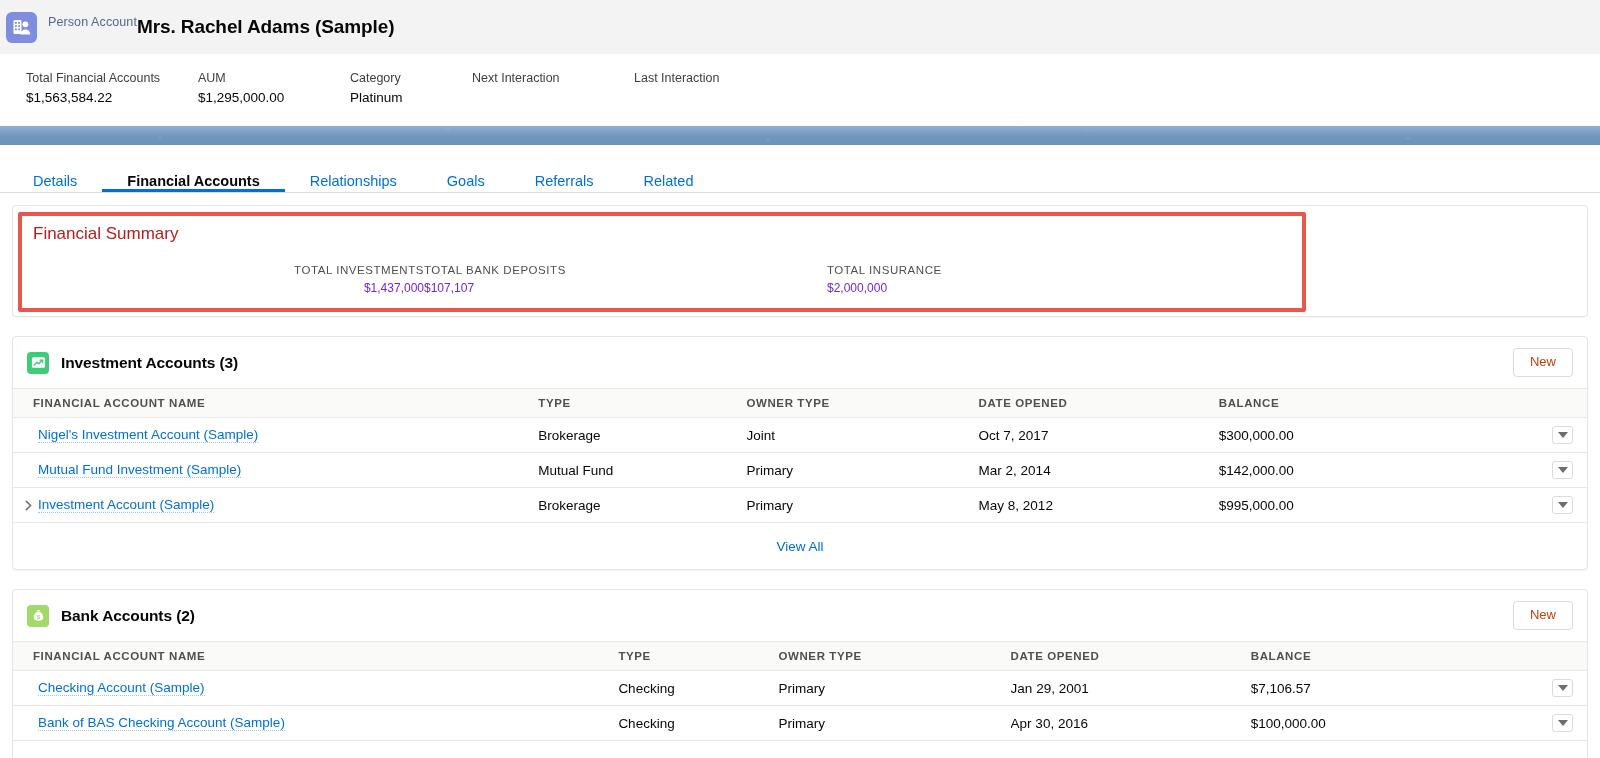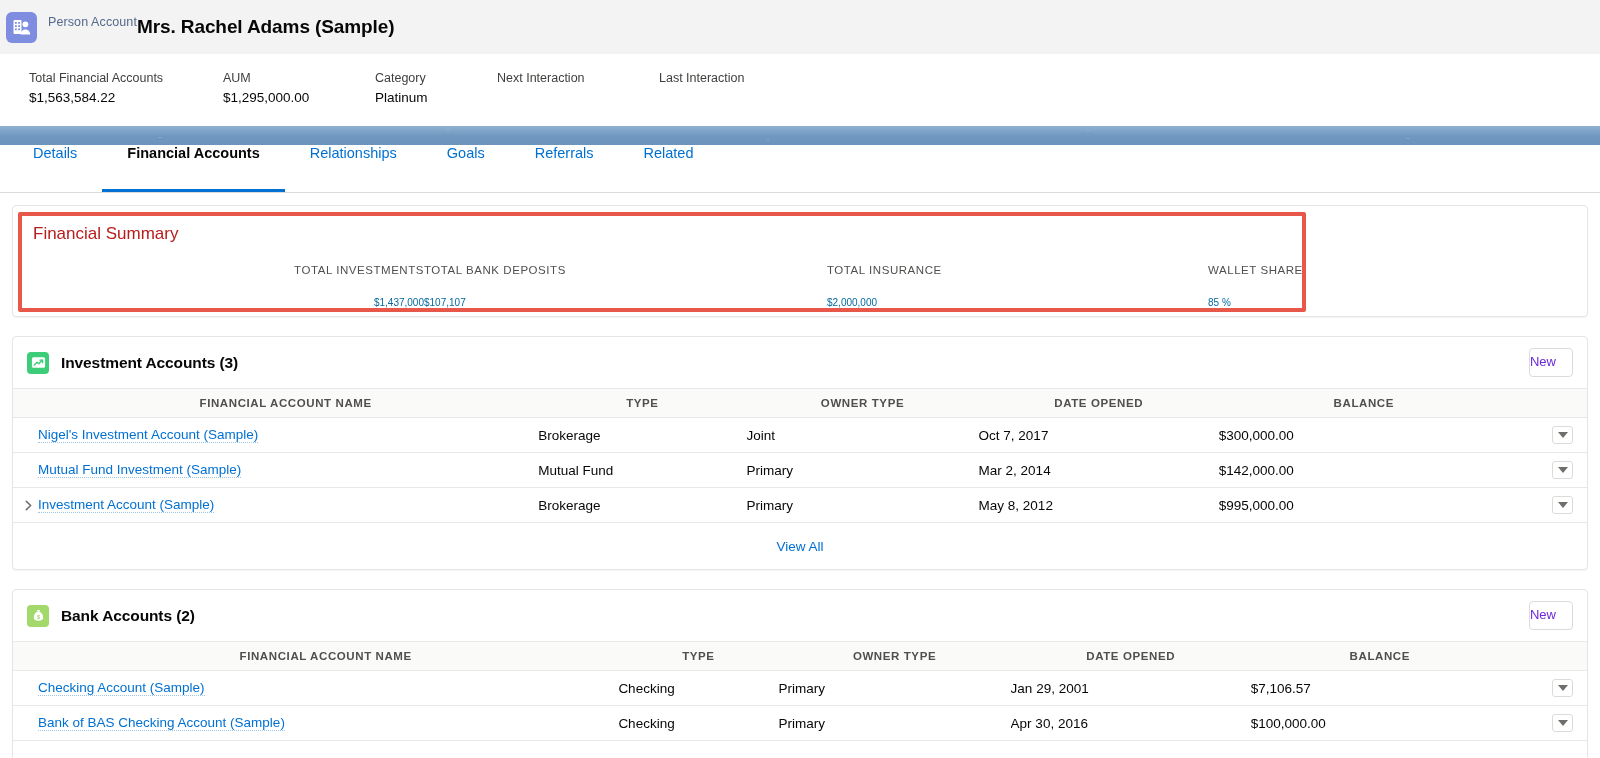--- a/index.html
+++ b/index.html
@@ -84,21 +84,21 @@
   
   .tabbar {
     background: #ffffff;
     height: 48px;
     display: flex;
     align-items: stretch;
     border-bottom: 1px solid #dddbda;
     padding-left: 8px;
   }
   .tab {
-    display: flex; align-items: flex-start;
+    display: flex; align-items: flex-end;
     padding: 0 25px;
     font-size: 14.5px;
     color: #0070d2;
     cursor: pointer;
     border-bottom: 3px solid transparent;
     white-space: nowrap;
   }
   .tab.active {
     color: #080707;
     font-weight: bold;
@@ -137,24 +137,24 @@
     padding: 18px 0 0 20px;
   }
   .sum-field { display: flex; flex-direction: column; flex: none; }
   .sum-label {
     font-size: 11.5px;
     letter-spacing: 0.55px;
     color: #514f4d;
     line-height: 15px;
   }
   .sum-value {
-    font-size: 10px;
-    color: #0369a1;
+    font-size: 12px;
+    color: #6d28d9;
     line-height: 19px;
-    margin-top: 15px;
+    margin-top: 1px;
   }
 
   
   .rl-card { margin-bottom: 19px; }
   .rl-header {
     display: flex; align-items: center;
     height: 52px;
     padding: 0 14px 0 14px;
     border-bottom: 1px solid #e8e8e8;
   }
@@ -168,33 +168,33 @@
   .rl-icon.bank { background: #a3d86b; }
   .rl-title {
     font-size: 15.5px;
     font-weight: bold;
     color: #080707;
     letter-spacing: -0.1px;
   }
   .rl-actions { margin-left: auto; }
   .btn-new {
     font-size: 13px;
-    color: #6d28d9;
+    color: #c2410c;
     background: #ffffff;
     border: 1px solid #dddbda;
     border-radius: 4px;
-    padding: 5px 16px 6px 0;
+    padding: 5px 16px 6px 16px;
     cursor: pointer;
     line-height: 16px;
     font-family: inherit;
   }
 
   table.rl-table { width: 100%; border-collapse: collapse; table-layout: fixed; }
   table.rl-table th {
-    text-align: center;
+    text-align: left;
     font-size: 11.5px;
     letter-spacing: 0.6px;
     color: #514f4d;
     font-weight: bold;
     padding: 8px 0 8px 0;
     border-bottom: 1px solid #e8e8e8;
     background: #fafaf9;
     white-space: nowrap;
   }
   table.rl-table td {
@@ -271,21 +271,21 @@
       <path d="M8.6 16.5c0-3 2.2-5 4.8-5s4.8 2 4.8 5z" fill="#ffffff"></path>
     </svg>
   </div>
   <div class="header-titles">
     <div class="entity-type">Person Account</div>
     <div class="entity-name">Mrs. Rachel Adams (Sample)</div>
   </div>
 </div>
 
 <div class="highlights">
-  <div class="hl-field" style="width:198px; padding-left:4px;margin-left:25px;">
+  <div class="hl-field" style="width:198px; padding-left:26px;">
     <div class="hl-label">Total Financial Accounts</div>
     <div class="hl-value">$1,563,584.22</div>
   </div>
   <div class="hl-field" style="width:152px;">
     <div class="hl-label">AUM</div>
     <div class="hl-value">$1,295,000.00</div>
   </div>
   <div class="hl-field" style="width:122px;">
     <div class="hl-label">Category</div>
     <div class="hl-value">Platinum</div>
@@ -333,24 +333,20 @@
         <div class="sum-label">TOTAL INVESTMENTS</div>
         <div class="sum-value">$1,437,000</div>
       </div>
       <div class="sum-field" style="width:403px;">
         <div class="sum-label">TOTAL BANK DEPOSITS</div>
         <div class="sum-value">$107,107</div>
       </div>
       <div class="sum-field" style="width:381px;">
         <div class="sum-label">TOTAL INSURANCE</div>
         <div class="sum-value">$2,000,000</div>
-      </div>
-      <div class="sum-field" style="width:200px;">
-        <div class="sum-label">WALLET SHARE</div>
-        <div class="sum-value">85 %</div>
       </div>
     </div>
   </div>
 
   <div class="card rl-card">
     <div class="rl-header">
       <div class="rl-icon invest">
         <svg width="15" height="15" viewBox="0 0 16 16">
           <rect x="1" y="2.5" width="14" height="11" rx="1.6" fill="#ffffff"></rect>
           <path d="M3.6 10.6 L6.4 7.7 L8.3 9.3 L11.8 5.6" stroke="#3dcd79" stroke-width="1.5" fill="none" stroke-linecap="round" stroke-linejoin="round"></path>

